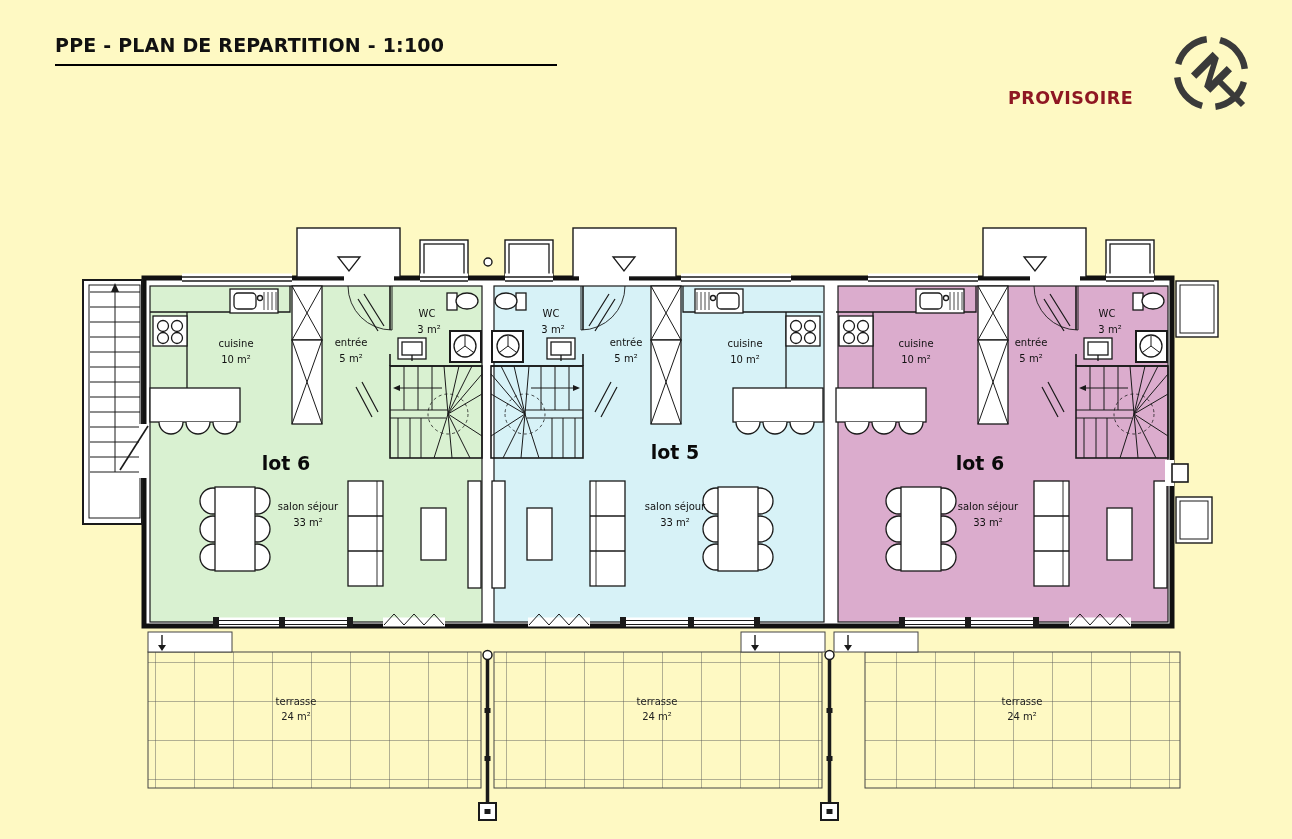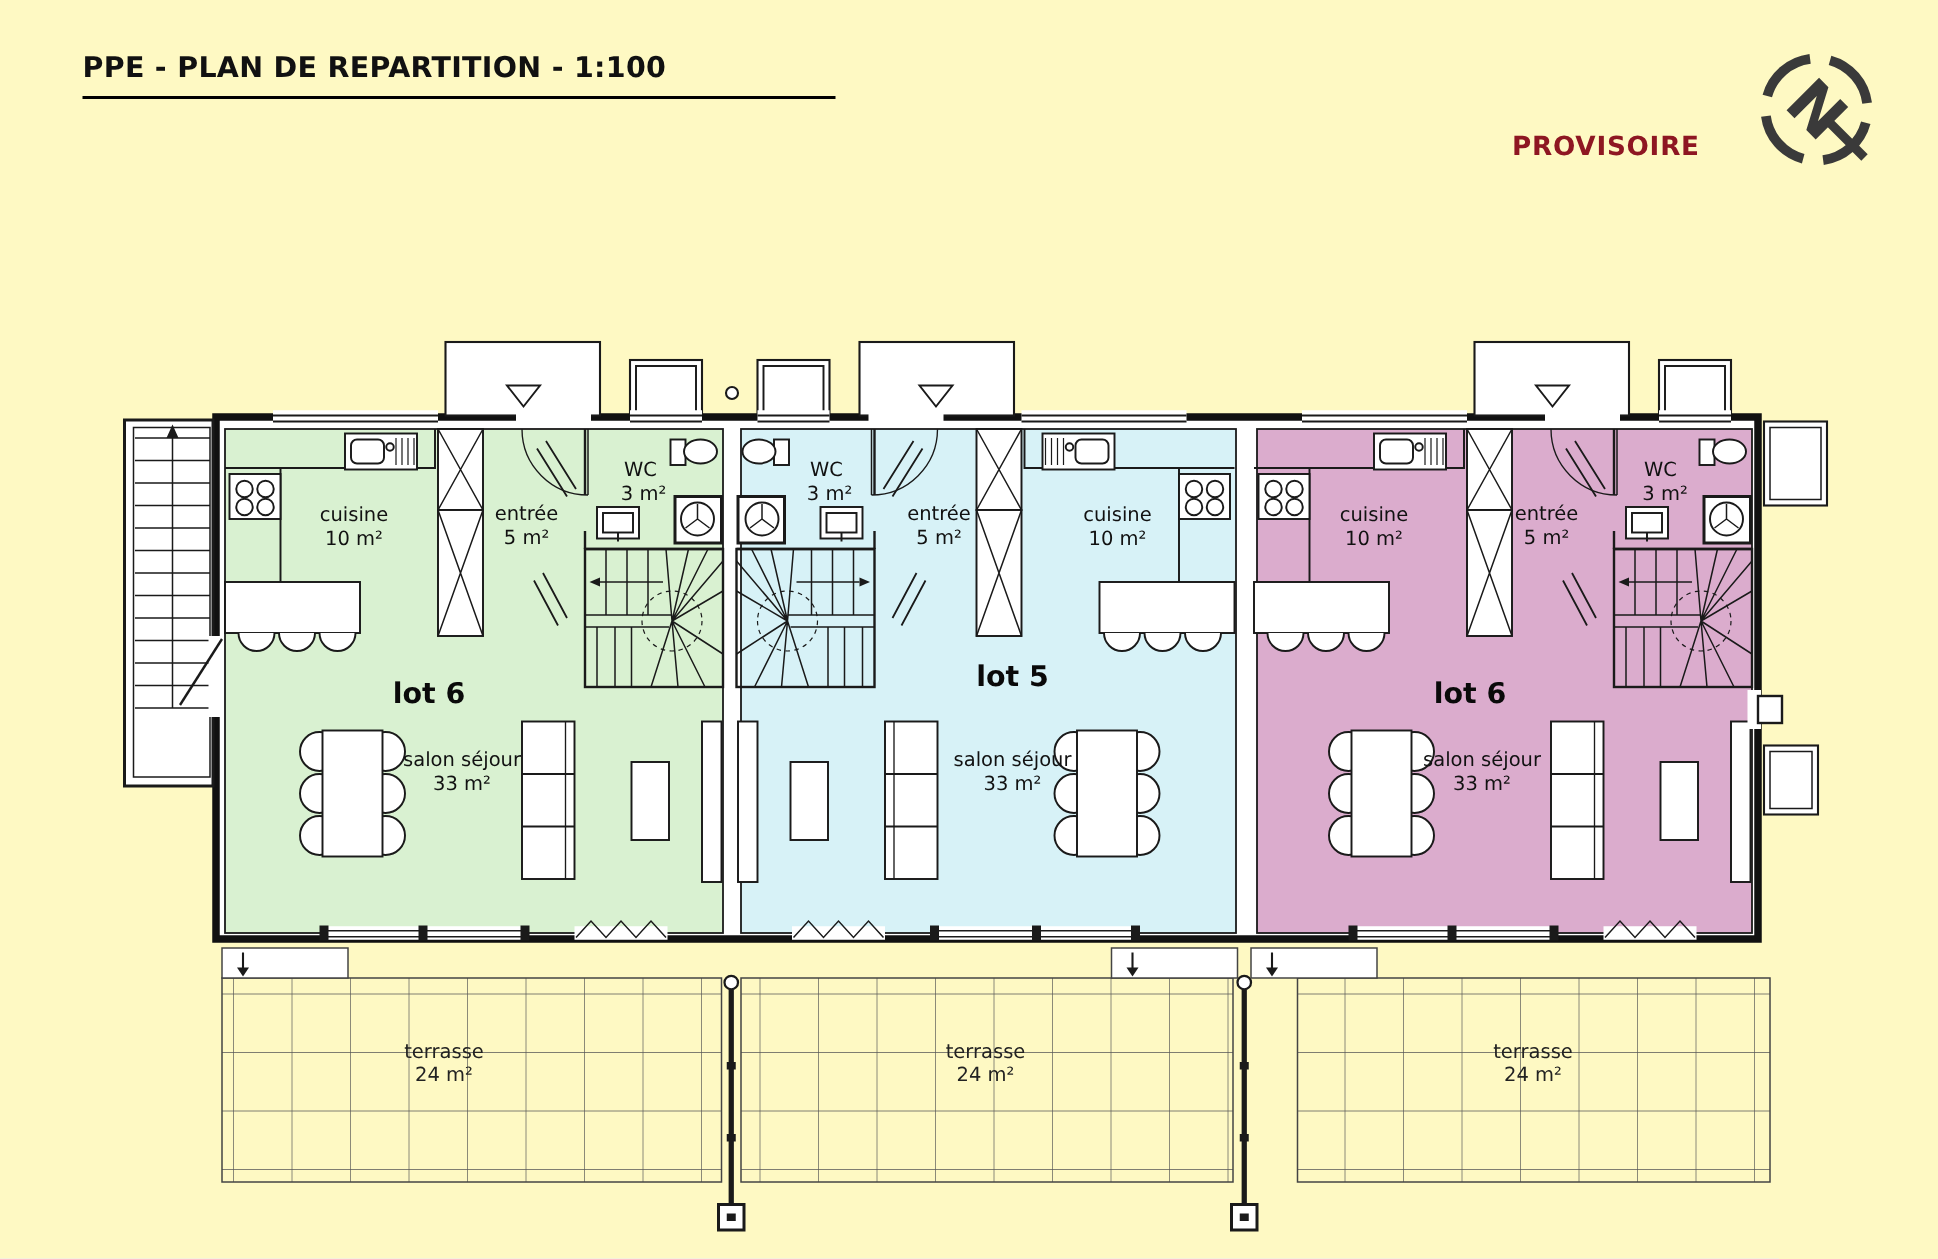--- a/index.html
+++ b/index.html
@@ -5,21 +5,21 @@
   html,body{margin:0;padding:0;background:#eee;}
   #canvas{position:relative;width:1292px;height:839px;background:#fef9c3;overflow:hidden;
           font-family:"DejaVu Sans","Liberation Sans",sans-serif;color:#111;}
   
   .title{position:absolute;left:55px;top:34px;font-size:19px;font-weight:bold;letter-spacing:.2px;white-space:nowrap;}
   .title-rule{position:absolute;left:55px;top:64px;width:502px;height:2px;background:#000;}
   .subtitle{position:absolute;left:55px;top:76px;font-size:13.5px;white-space:nowrap;}
   .status{position:absolute;left:1008px;top:44px;font-size:17.5px;font-weight:bold;color:#8e1722;letter-spacing:.5px;margin-top:44px;}
   .compass{position:absolute;left:1170px;top:32px;}
   
-  .lbl{position:absolute;transform:translate(-50%,-50%);white-space:nowrap;font-size:13px;color:#111;line-height:1;}
+  .lbl{position:absolute;transform:translate(-50%,-50%);white-space:nowrap;font-size:10px;color:#111;line-height:1;}
   .lot-name{font-size:19px;font-weight:bold;color:#0a0a0a;}
   .terr{color:#222;text-align:right;}
   svg{display:block;}
   #plan-svg{position:absolute;left:0;top:0;}
 </style>
 </head>
 <body>
 
 <div id="canvas">
 

